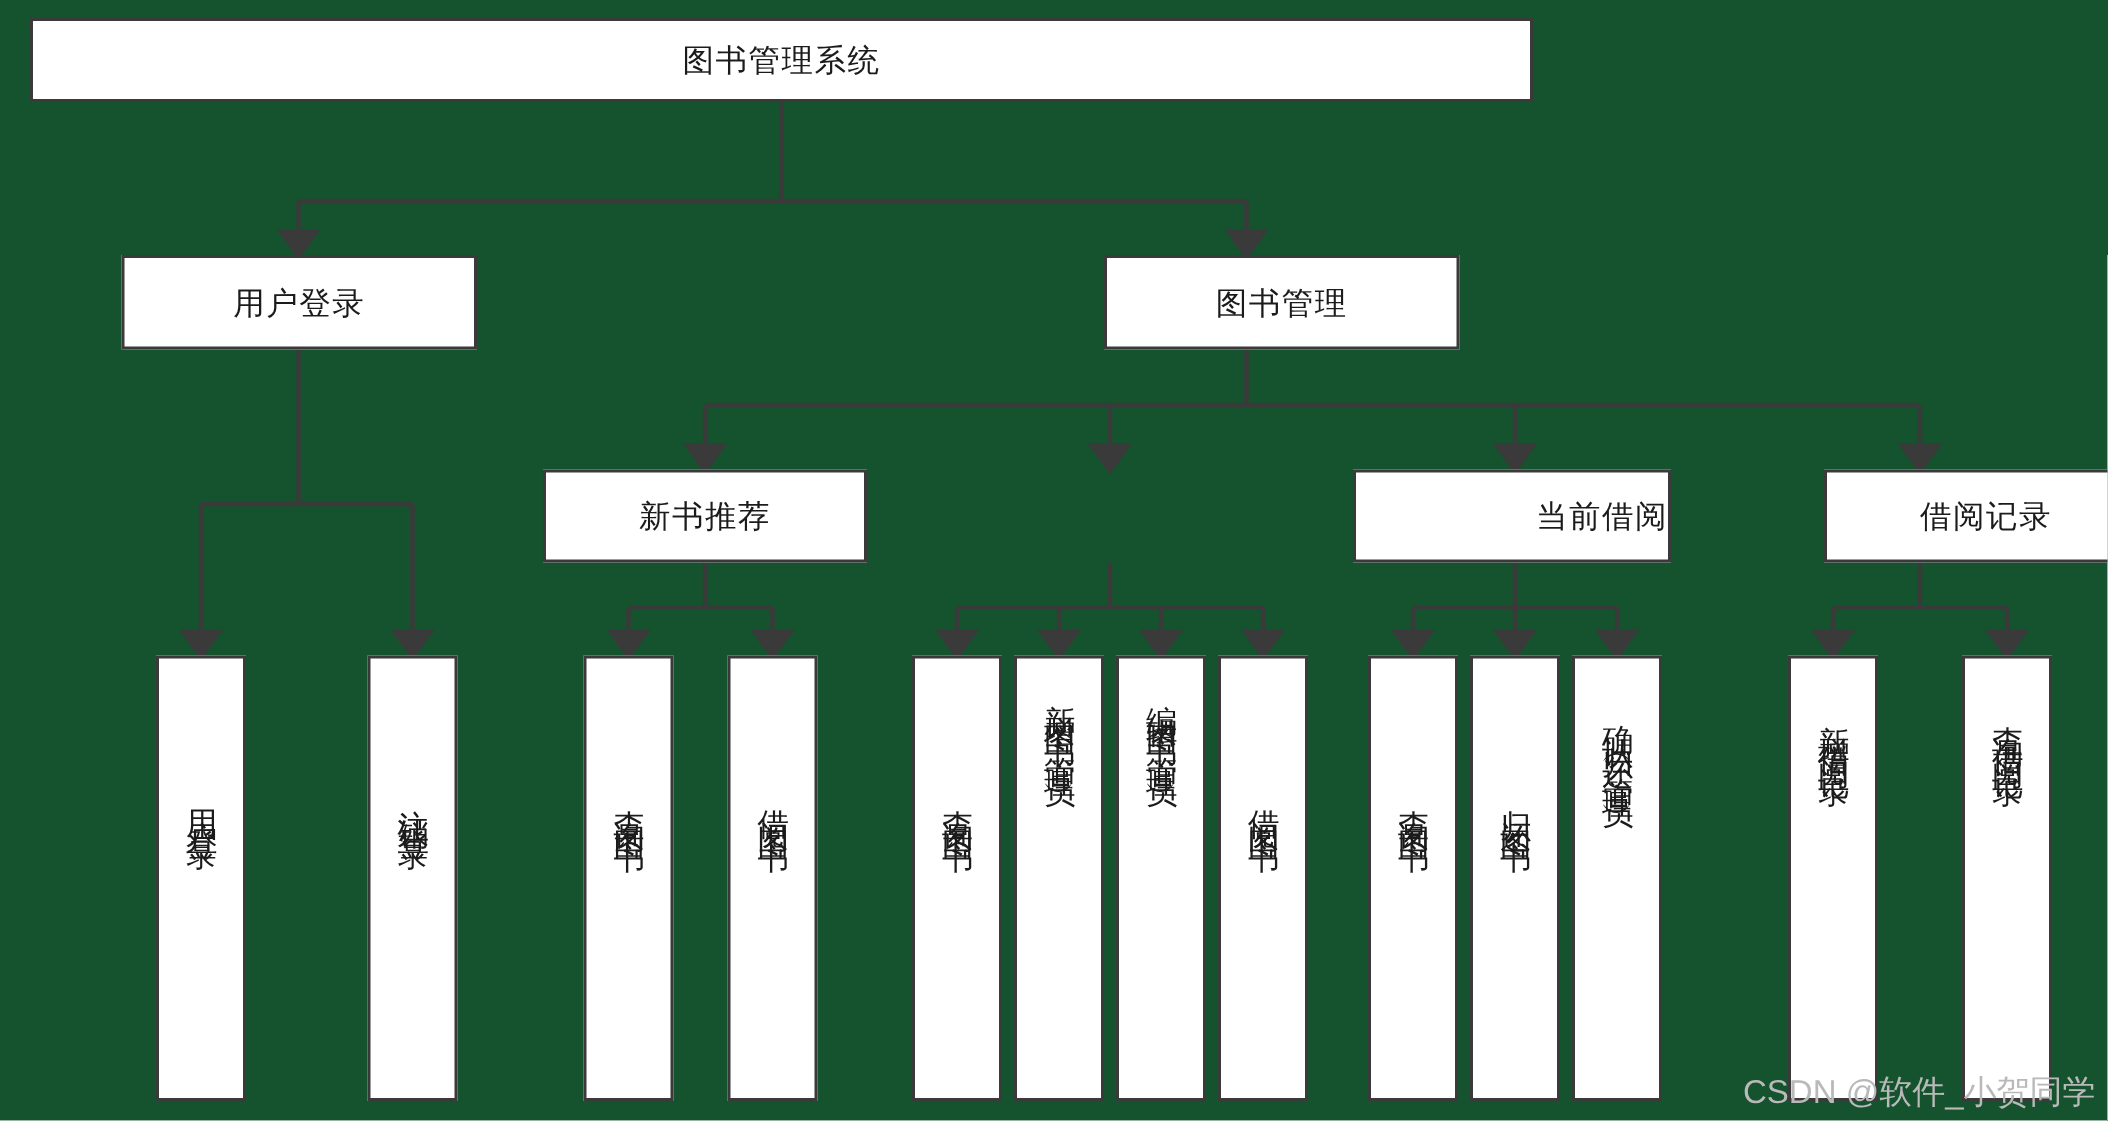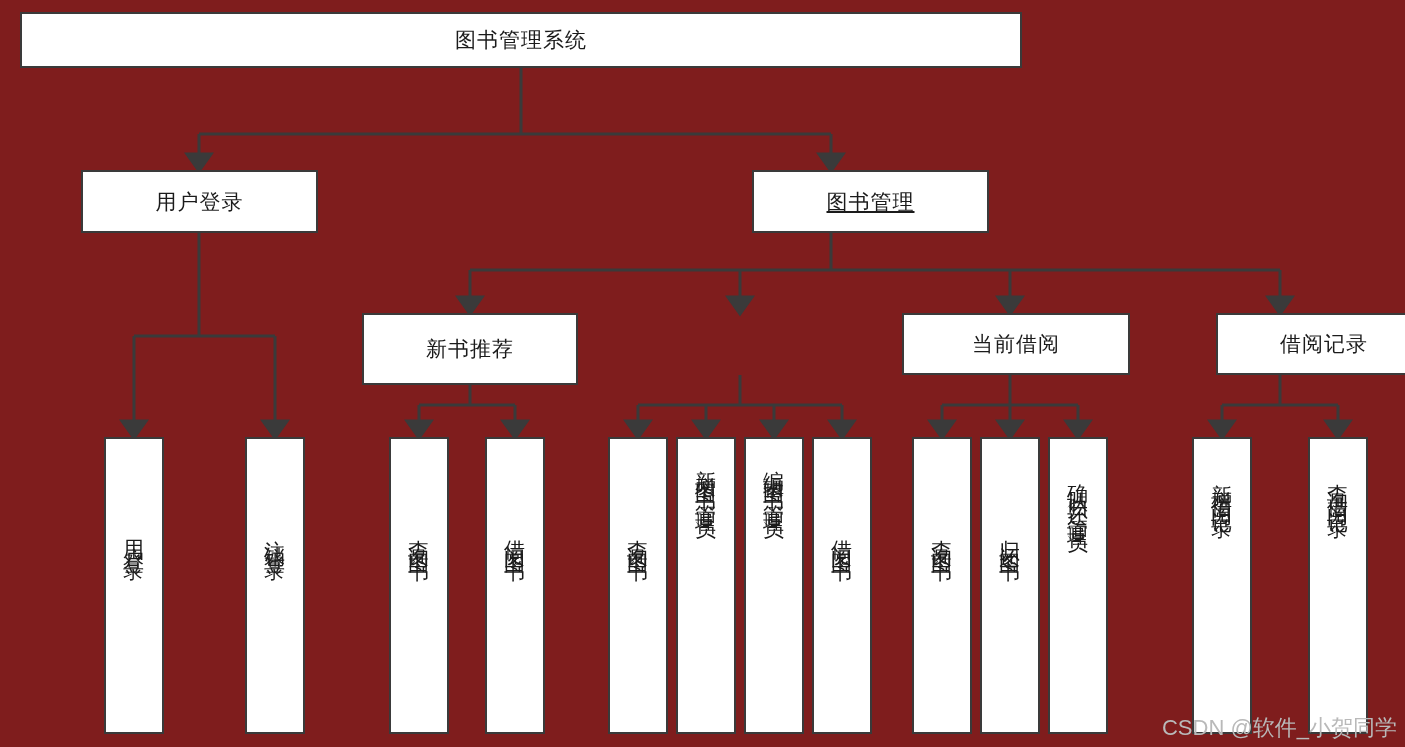--- a/index.html
+++ b/index.html
@@ -1,18 +1,18 @@
 <!DOCTYPE html>
 <html><head>
 <meta charset="utf-8">
 <style>
   html,body{margin:0;padding:0;background:#ffffff;}
   body{width:1405px;height:747px;overflow:hidden;
        font-family:"Liberation Sans","DejaVu Sans",sans-serif;}
-  #stage{position:relative;width:1405px;height:747px;background:#7f1d1d;}
+  #stage{position:relative;width:1405px;height:747px;background:#14532d;}
   svg.edges{position:absolute;left:0;top:0;width:1405px;height:747px;}
   .node{position:absolute;box-sizing:border-box;background:#fff;
         border:2px solid #3a3a3a;display:flex;align-items:center;
         justify-content:center;color:#1b1b1b;}
   .node.h{font-size:21px;letter-spacing:1px;}
   .node.v{align-items:flex-start;justify-content:center;padding-top:6px;}
   .vtext{writing-mode:vertical-rl;text-orientation:upright;
          font-size:21px;letter-spacing:7px;line-height:1;white-space:nowrap;}
   .node.v.mid .vtext{margin-top:78px;}
   .node.v.tall .vtext{margin-top:8px;}
@@ -75,28 +75,28 @@
     </g>
   </svg>
 
   <div class="node h" style="left:20px;top:12px;width:1002px;height:56px;">
     <span>图书管理系统</span>
   </div>
 
   <div class="node h" style="left:81px;top:170px;width:237px;height:63px;">
     <span>用户登录</span>
   </div>
-  <div class="node h" style="left:752px;top:170px;width:237px;height:63px;text-decoration:underline;">
+  <div class="node h" style="left:736px;top:170px;width:237px;height:63px;">
     <span>图书管理</span>
   </div>
 
-  <div class="node h" style="left:362px;top:313px;width:216px;height:72px;text-align:right;">
+  <div class="node h" style="left:362px;top:313px;width:216px;height:62px;text-align:right;">
     <span>新书推荐</span>
   </div>
-  <div class="node h" style="left:902px;top:313px;width:228px;height:62px;">
+  <div class="node h" style="left:902px;top:313px;width:212px;height:62px;justify-content:flex-end;">
     <span>当前借阅</span>
   </div>
   <div class="node h" style="left:1216px;top:313px;width:216px;height:62px;">
     <span>借阅记录</span>
   </div>
 
   <div class="node v mid" style="left:104px;top:437px;width:60px;height:297px;">
     <span class="vtext">用户登录</span>
   </div>
   <div class="node v mid" style="left:245px;top:437px;width:60px;height:297px;">

